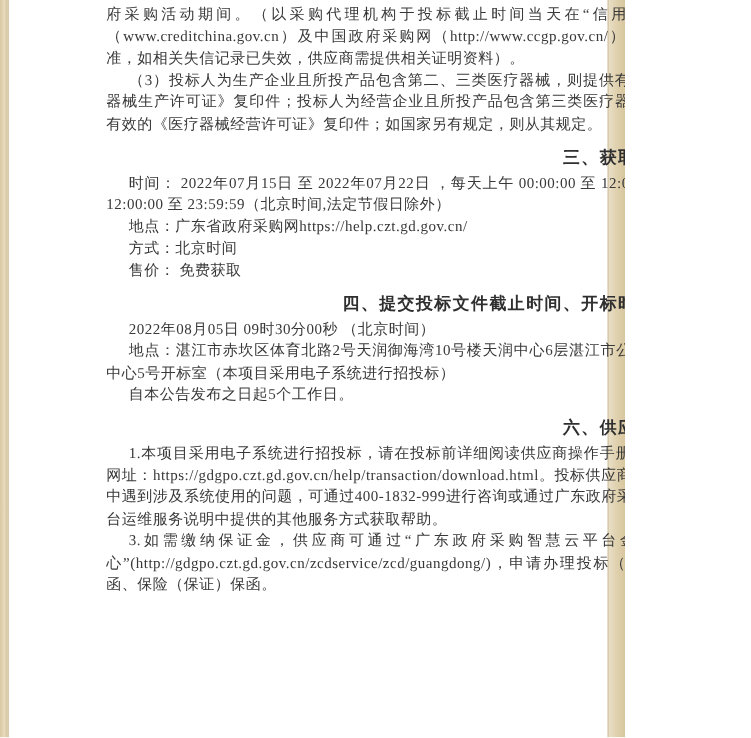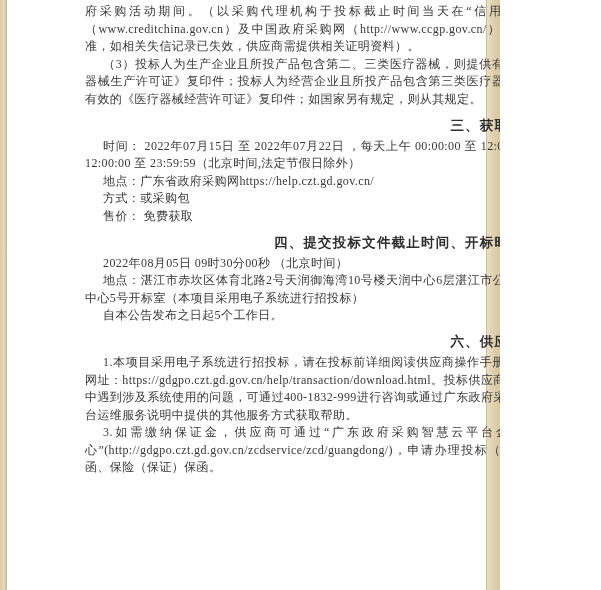--- a/index.html
+++ b/index.html
@@ -63,21 +63,21 @@
   <div class="edge right"></div>
 
   <div class="content">
 
     <p class="para no-indent">府采购活动期间。（以采购代理机构于投标截止时间当天在“信用中国”网站（www.creditchina.gov.cn）及中国政府采购网（http://www.ccgp.gov.cn/）查询结果为准，如相关失信记录已失效，供应商需提供相关证明资料）。</p>
     <p class="para">（3）投标人为生产企业且所投产品包含第二、三类医疗器械，则提供有效的《医疗器械生产许可证》复印件；投标人为经营企业且所投产品包含第三类医疗器械，则提供有效的《医疗器械经营许可证》复印件；如国家另有规定，则从其规定。</p>
 
     <h3 class="heading">三、获取招标文件</h3>
     <p class="para">时间： 2022年07月15日 至 2022年07月22日 ，每天上午 00:00:00 至 12:00:00 ，下午 12:00:00 至 23:59:59（北京时间,法定节假日除外）</p>
     <p class="para">地点：广东省政府采购网https://help.czt.gd.gov.cn/</p>
-    <p class="para">方式：或采购包</p>
+    <p class="para">方式：北京时间</p>
     <p class="para">售价： 免费获取</p>
 
     <h3 class="heading">四、提交投标文件截止时间、开标时间和地点</h3>
     <p class="para">2022年08月05日 09时30分00秒 （北京时间）</p>
     <p class="para">地点：湛江市赤坎区体育北路2号天润御海湾10号楼天润中心6层湛江市公共资源交易中心5号开标室（本项目采用电子系统进行招投标）</p>
 
     <p class="para">自本公告发布之日起5个工作日。</p>
 
     <h3 class="heading">六、供应商可通过</h3>
     <p class="para">1.本项目采用电子系统进行招投标，请在投标前详细阅读供应商操作手册，手册获取网址：https://gdgpo.czt.gd.gov.cn/help/transaction/download.html。投标供应商在使用过程中遇到涉及系统使用的问题，可通过400-1832-999进行咨询或通过广东政府采购智慧云平台运维服务说明中提供的其他服务方式获取帮助。</p>

